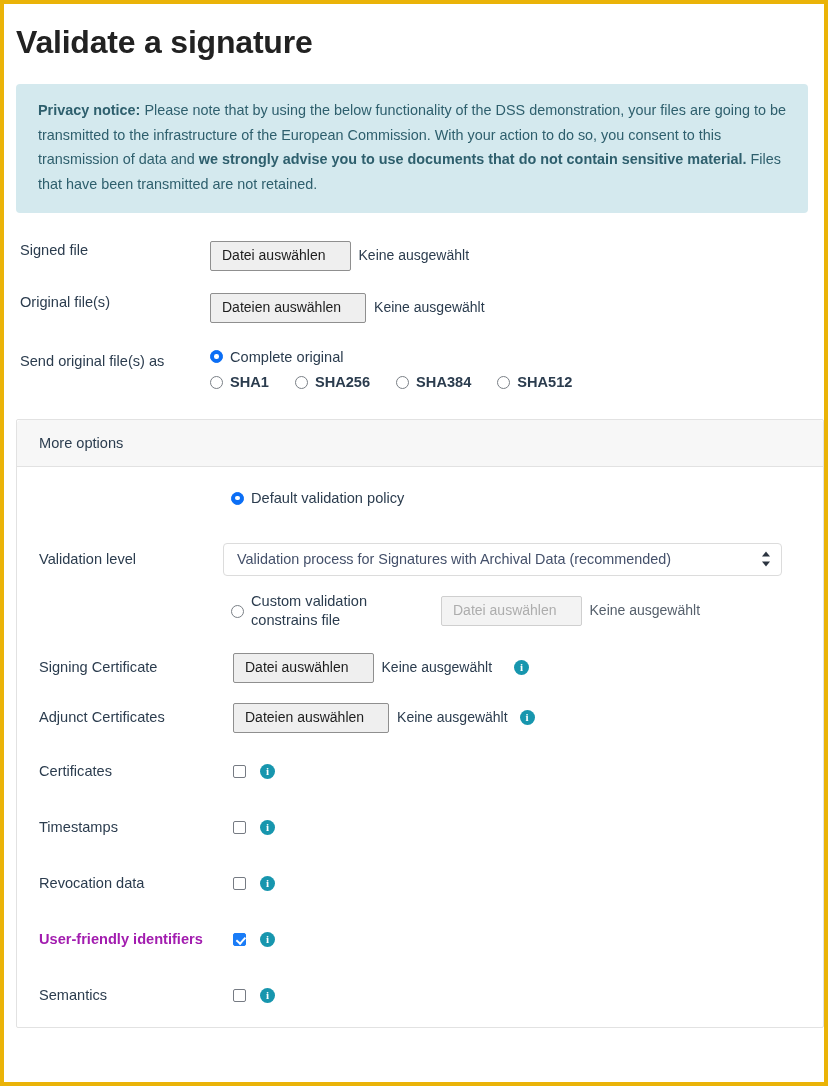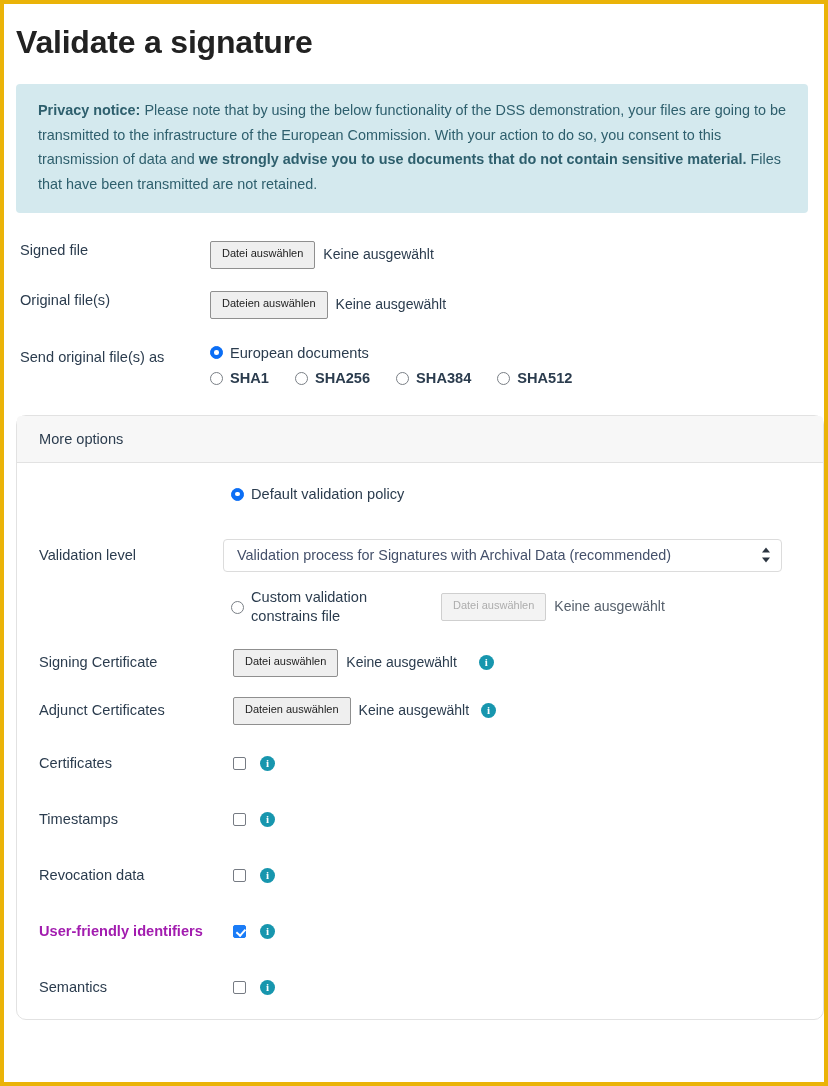--- a/index.html
+++ b/index.html
@@ -76,24 +76,24 @@
   .file-input {
     display: inline-flex;
     align-items: stretch;
     font-size: 14px;
     vertical-align: middle;
   }
   .file-btn {
     background: #efefef;
     border: 1px solid #8f8f8f;
     border-radius: 2px;
-    padding: 4px 11px 5px 11px;
+    padding: 4px 24px 5px 11px;
     color: #1d1d1d;
     font-family: "Liberation Sans", sans-serif;
-    font-size: 11px;
+    font-size: 14px;
     line-height: 1.35;
     white-space: nowrap;
   }
   .file-name {
     padding: 4px 0 5px 8px;
     color: #2b3c4e;
     font-size: 14px;
     line-height: 1.35;
     white-space: nowrap;
     align-self: center;
@@ -152,21 +152,21 @@
     width: 3.5px; height: 7px;
     border: solid #ffffff;
     border-width: 0 2px 2px 0;
     transform: rotate(42deg);
   }
 
   
   .panel {
     margin: 0 0 0 12px;
     border: 1px solid #e2e2e2;
-    border-radius: 10px;
+    border-radius: 2px;
     background: #ffffff;
   }
   .panel-head {
     background: #f7f7f7;
     border-bottom: 1px solid #e2e2e2;
     padding: 15px 0 15px 22px;
     font-size: 14.6px;
     color: #2b3c4e;
     border-radius: 4px 4px 0 0;
   }
@@ -286,21 +286,21 @@
         </span>
       </div>
     </div>
 
     <div class="form-row" style="margin-top:26px;">
       <div class="form-label" style="padding-top:3px;">Send original file(s) as</div>
       <div class="form-control">
         <div style="margin-bottom:8px;">
           <label class="radio-item">
             <span class="radio checked"></span>
-            <span>European documents</span>
+            <span>Complete original</span>
           </label>
         </div>
         <div style="display:flex; gap:26px;font-weight:bold;">
           <label class="radio-item">
             <span class="radio"></span>
             <span>SHA1</span>
           </label>
           <label class="radio-item">
             <span class="radio"></span>
             <span>SHA256</span>

